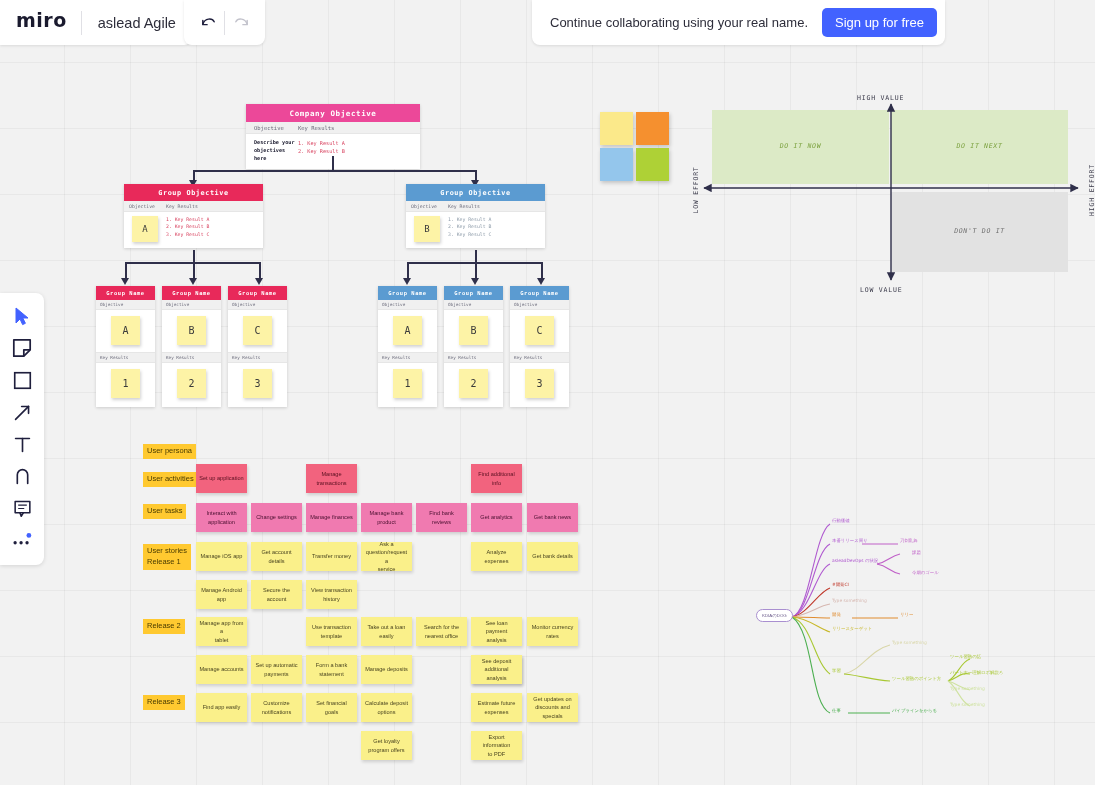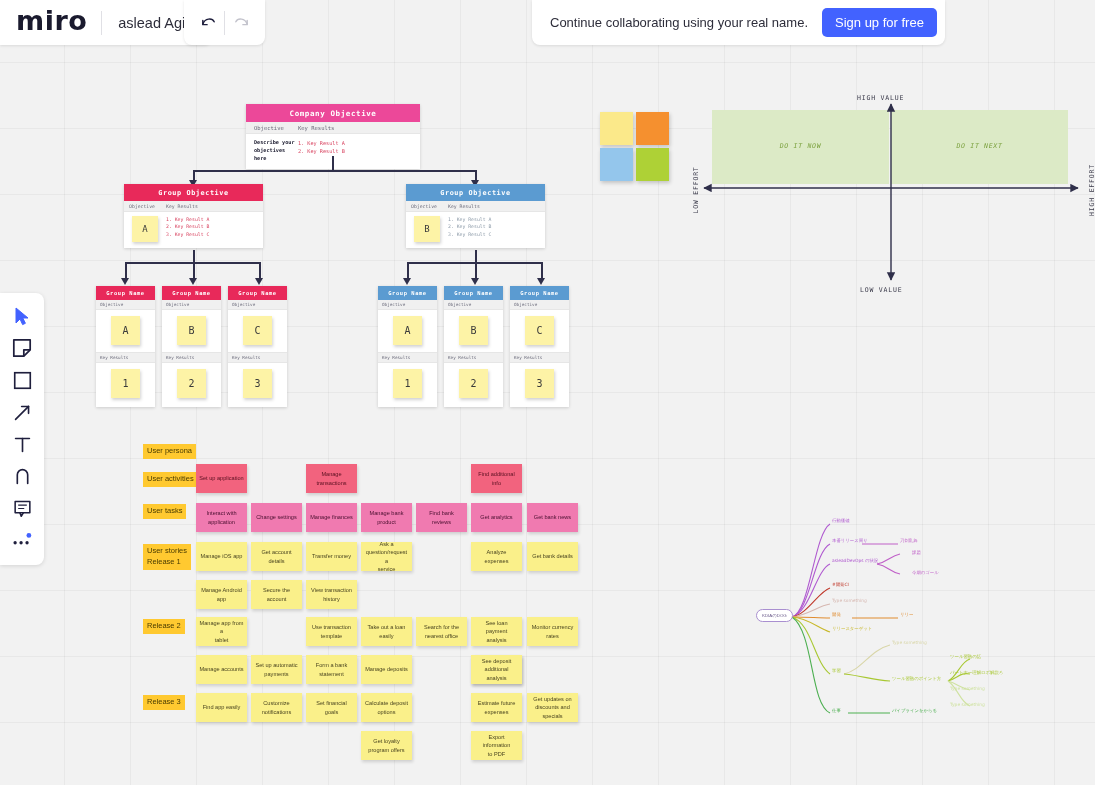--- a/index.html
+++ b/index.html
@@ -23,21 +23,21 @@
 
   
   #topbar-left {
     position: absolute; top: 0; left: 0; height: 45px;
     background: #fff; display: flex; align-items: center;
     border-radius: 0 0 8px 0;
     box-shadow: 0 1px 3px rgba(0,0,0,.10);
     z-index: 40;
   }
   .logo {
-    font-size: 27px; font-weight: 700; letter-spacing: .5px;
+    font-size: 19px; font-weight: 700; letter-spacing: .5px;
     color: #1a1a2e; padding: 0 14px 4px 16px; line-height: 1;
     font-family: "DejaVu Sans", sans-serif;
     text-align: center;
   }
   .vdiv { width: 1px; height: 24px; background: #e0e0e5; }
   .board-title {
     font-size: 14.5px; color: #2d2d3a; padding: 0 16px; white-space: nowrap;
   }
   #undo-group {
     position: absolute; top: 0; left: 184px; height: 45px; width: 81px;
@@ -336,20 +336,23 @@
       <div style="position: absolute; left: 600px; top: 148px; width: 33px; height: 33px; background: rgb(148, 198, 236); box-shadow: rgba(0, 0, 0, 0.2) 1px 2px 4px;"></div>
       <div style="position: absolute; left: 636px; top: 148px; width: 33px; height: 33px; background: rgb(174, 209, 54); box-shadow: rgba(0, 0, 0, 0.2) 1px 2px 4px;"></div>
     </div>
 
   <div id="matrix">
     <div class="quad" style="left:2px; top:0px; width:177px; height:74px; background:#dceac6;">
       <span style="color:#7aa03c;">DO IT NOW</span>
     </div>
     <div class="quad" style="left:181px; top:0px; width:177px; height:74px; background:#dceac6;">
       <span style="color:#7aa03c;">DO IT NEXT</span>
+    </div>
+    <div class="quad" style="left:181px; top:82px; width:177px; height:80px; background:#e2e2e2;">
+      <span style="color:#6e6e6e;">DON'T DO IT</span>
     </div>
 
     <svg width="358" height="182" style="position:absolute; left:0; top:0; overflow:visible;">
       <defs>
         <marker id="ah" markerWidth="7" markerHeight="7" refX="5.5" refY="3" orient="auto">
           <path d="M0,0 L6,3 L0,6 z" fill="#2f2f4a"></path>
         </marker>
       </defs>
       <line x1="181" y1="78" x2="181" y2="-6" stroke="#2f2f4a" stroke-width="1.4" marker-end="url(#ah)"></line>
       <line x1="181" y1="78" x2="181" y2="170" stroke="#2f2f4a" stroke-width="1.4" marker-end="url(#ah)"></line>

